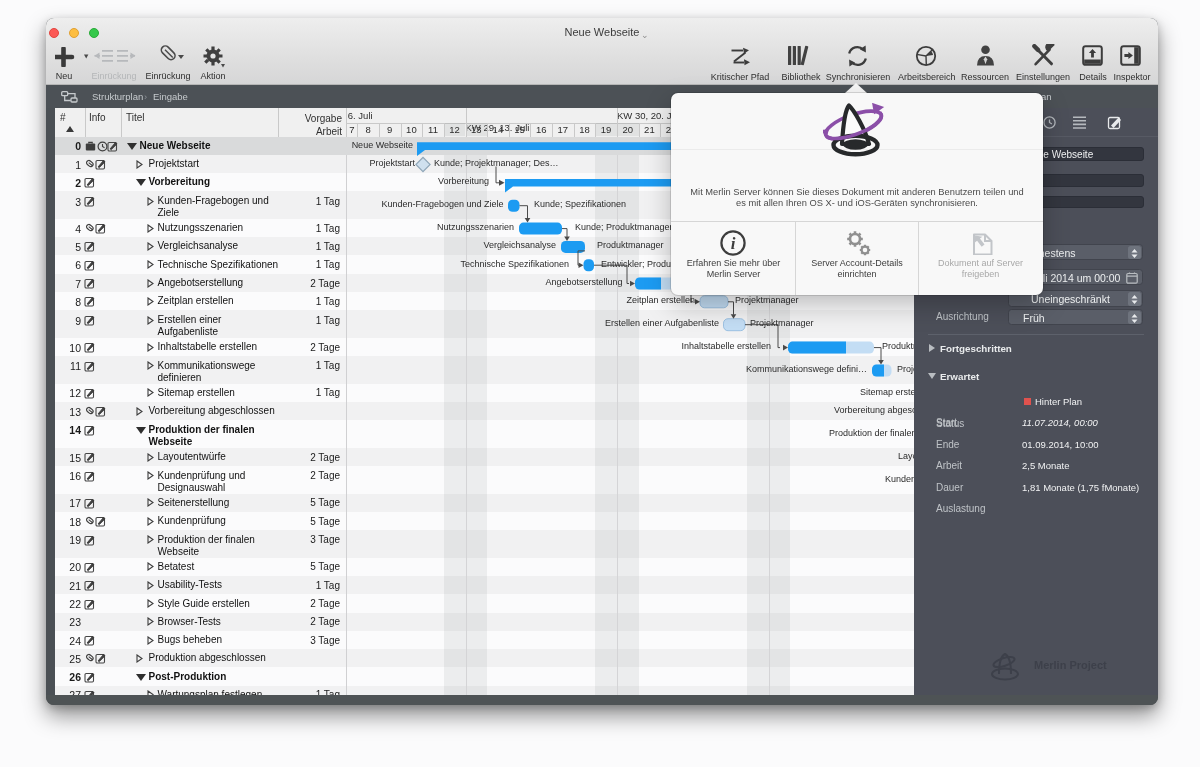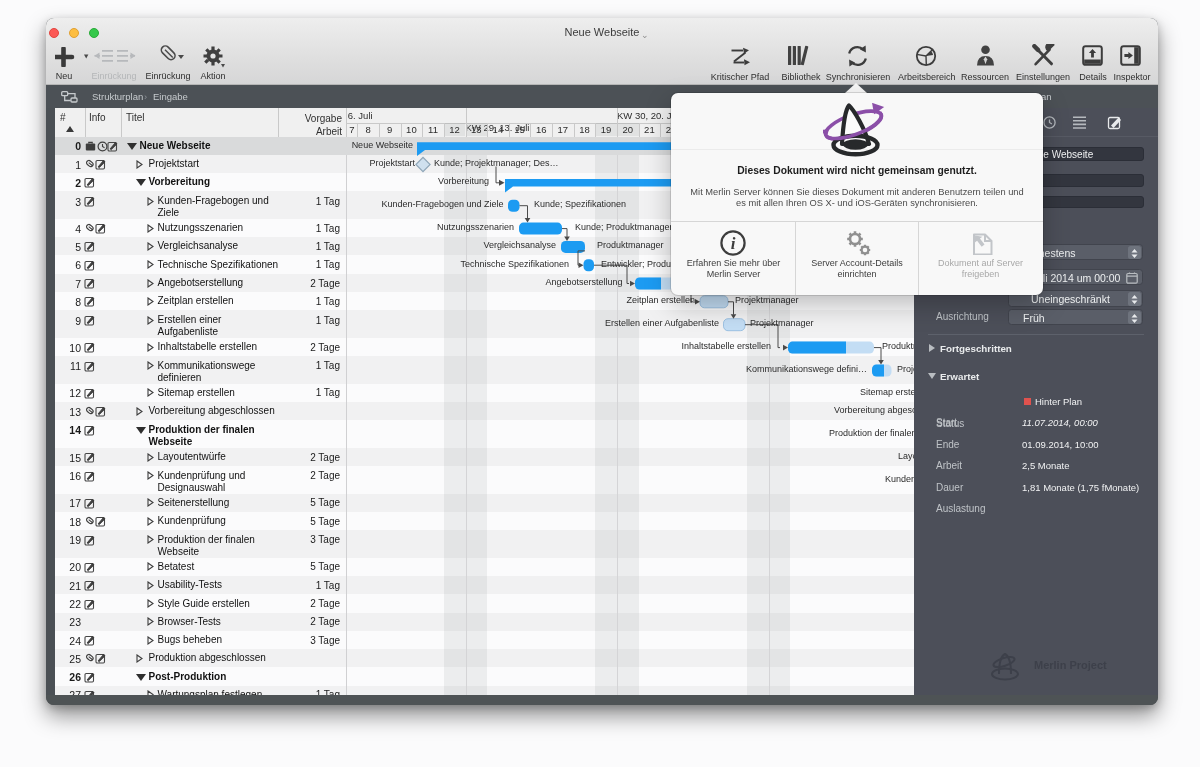--- a/index.html
+++ b/index.html
@@ -728,21 +728,20 @@
 <path d="M 19 41 C 20 24 22.5 6.5 26 2.5 C 31 7 42 26 46 41 Z" fill="#fbfbfb" stroke="#27292b" stroke-width="4.2" stroke-linejoin="round"></path>
 <ellipse cx="32.5" cy="42" rx="22" ry="9.3" stroke="#27292b" stroke-width="4.4"></ellipse>
 <ellipse cx="32.5" cy="41.5" rx="12.5" ry="5.2" fill="#27292b"></ellipse>
 <g transform="rotate(-20 30.5 22)">
 <path d="M 1.5 23.5 A 29.5 10.2 0 0 0 59.5 19.5" stroke="#8b4fa8" stroke-width="3.6"></path>
 <path d="M 55.5 7.5 L 65.5 15.5 L 53.5 19 z" fill="#8b4fa8"></path>
 <path d="M -1.5 15.5 L 6 17.5 L 0.5 25.5 z" fill="#8b4fa8"></path>
 </g>
 </g>
     </svg>
-    <div class="ptext" style="left:0;top:72px;width:372px;font-size:10.3px;font-weight:bold;color:#1d1d1d;">Dieses Dokument wird nicht gemeinsam genutzt.</div>
     <div class="ptext" style="left:0;top:94px;width:372px;font-size:9.3px;line-height:11.5px;color:#4b4b4b;">Mit Merlin Server können Sie dieses Dokument mit anderen Benutzern teilen und<br>es mit allen Ihren OS X- und iOS-Geräten synchronisieren.</div>
     <div class="abs" style="left:0;top:128.5px;width:372px;height:1px;background:#d6d6d6;"></div>
     <div class="abs" style="left:124px;top:128.5px;width:1px;height:73.5px;background:#d6d6d6;"></div>
     <div class="abs" style="left:247px;top:128.5px;width:1px;height:73.5px;background:#d6d6d6;"></div>
     <svg class="abs" style="left:49px;top:137px;" width="26" height="26" viewBox="0 0 26 26">
 <circle cx="13" cy="13" r="11.6" stroke="#3d3d3d" stroke-width="2.2" fill="none"></circle>
 <text x="13" y="19" text-anchor="middle" font-family="Liberation Serif,serif" font-size="17" font-style="italic" font-weight="bold" fill="#3d3d3d">i</text>
     </svg>
     <svg class="abs" style="left:172px;top:136px;" width="30" height="28" viewBox="0 0 30 28">
 <g fill="#909090">

